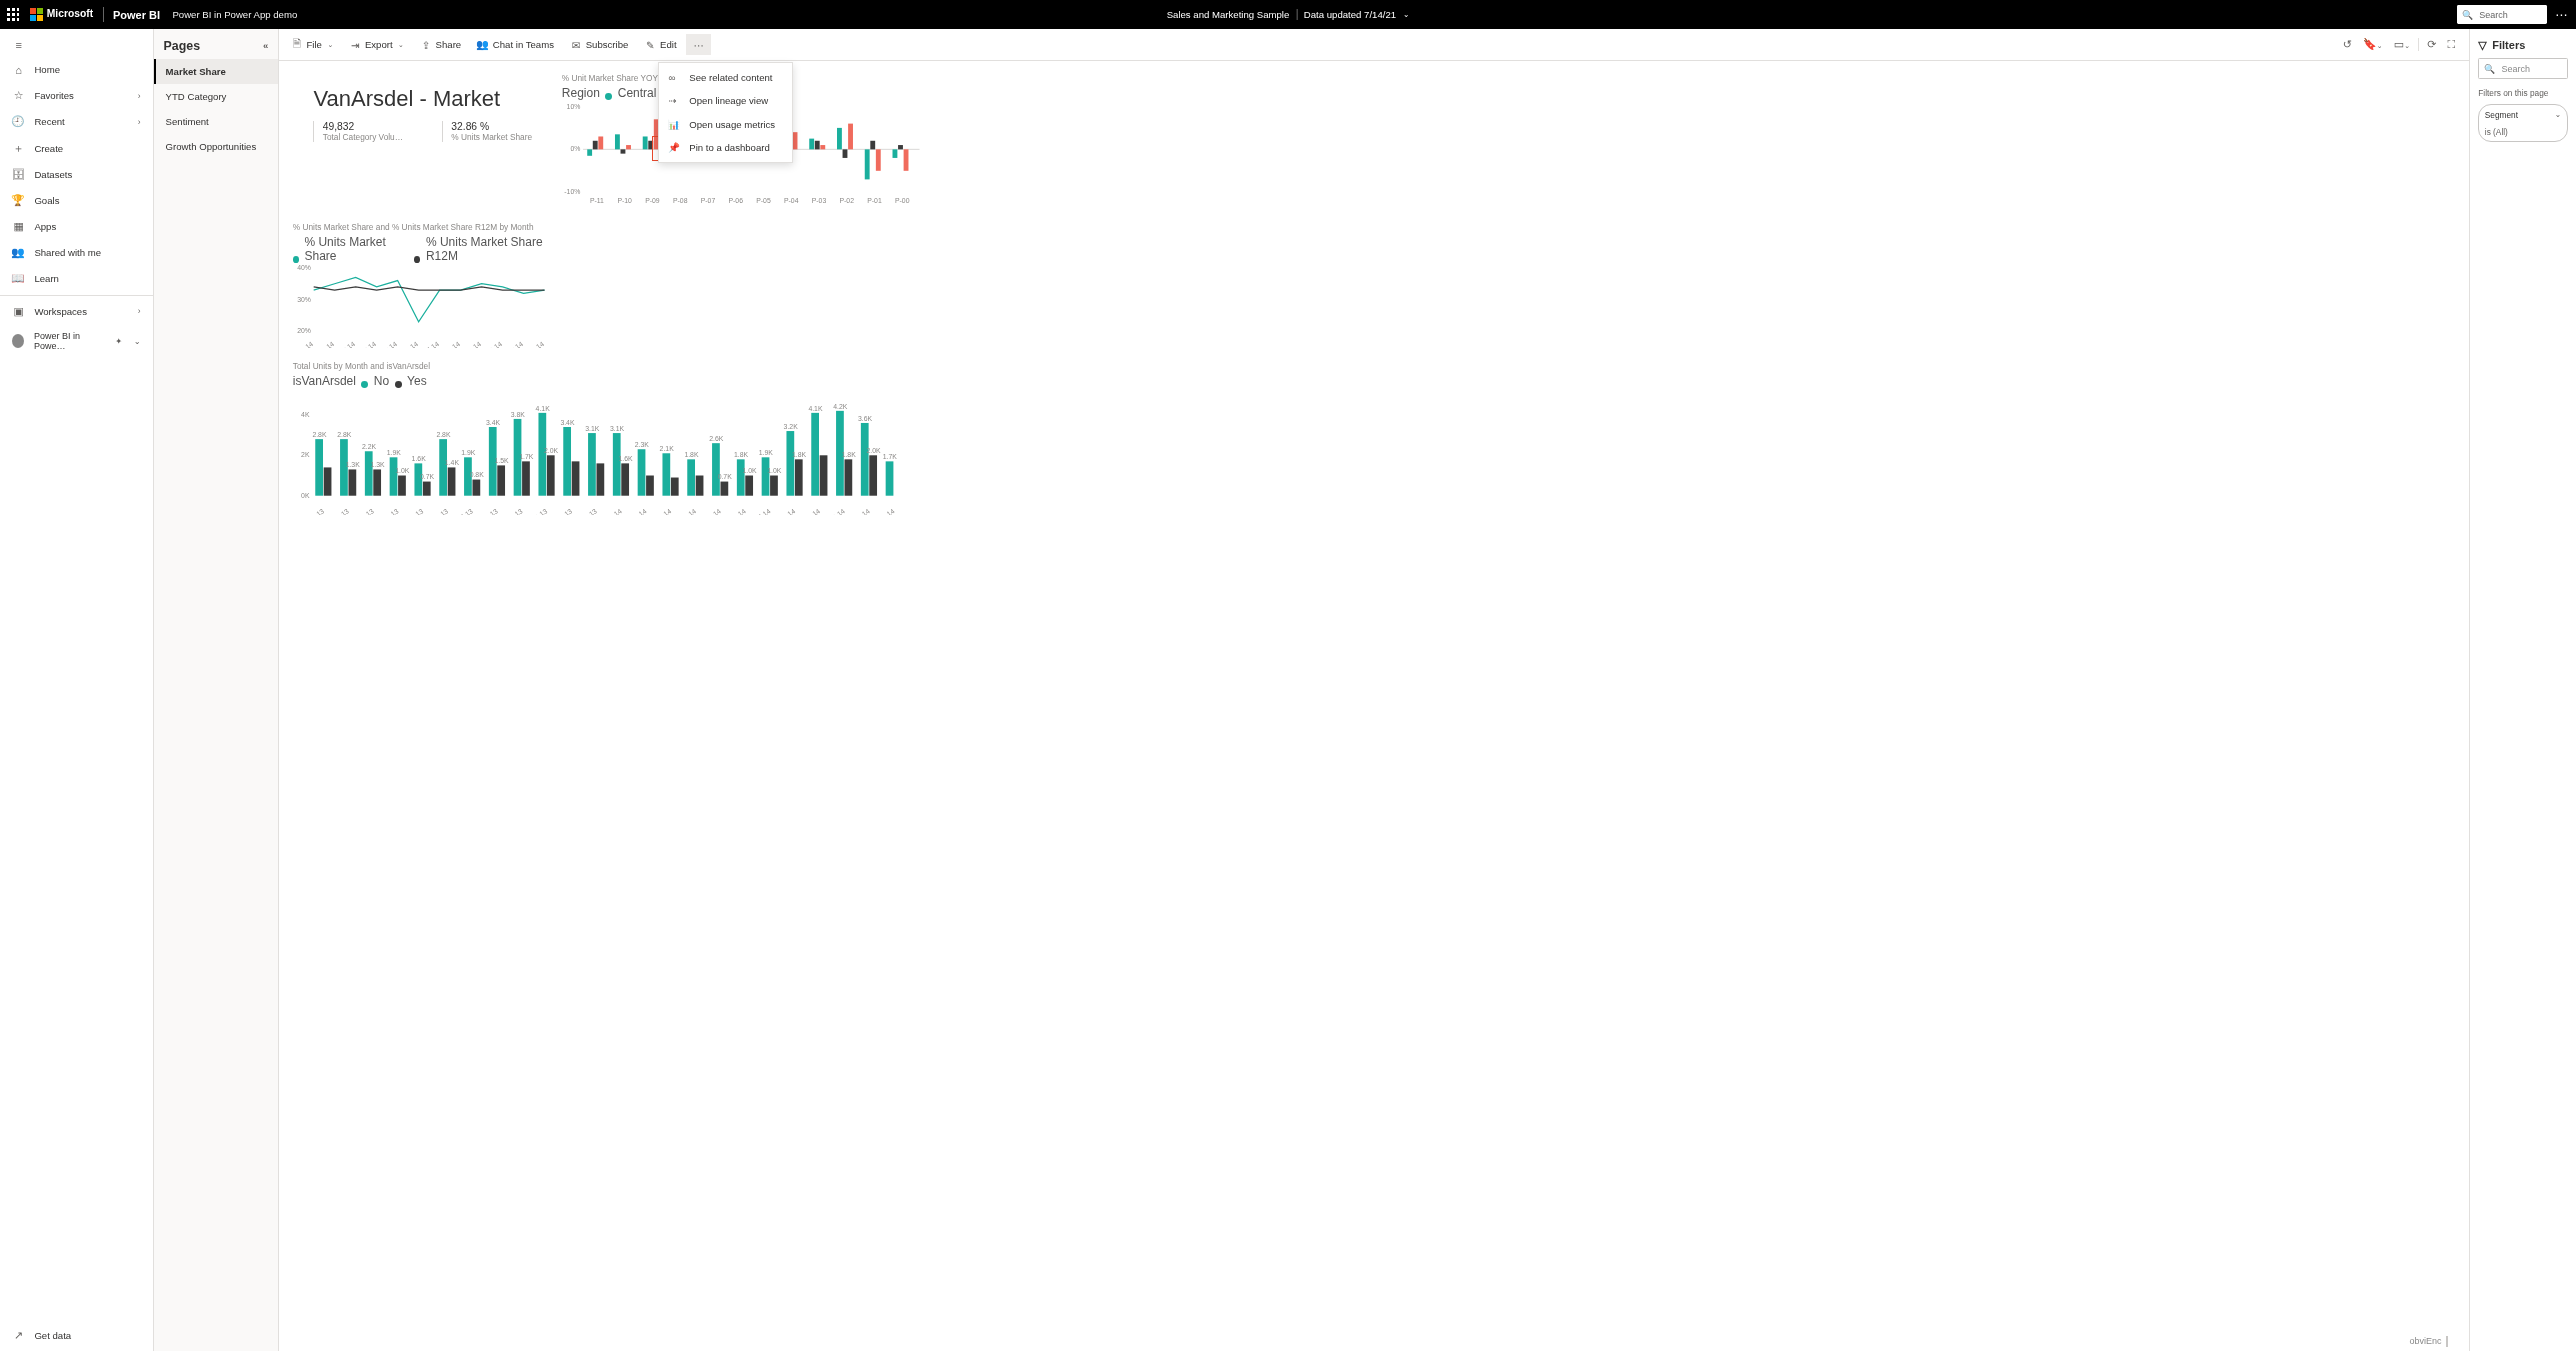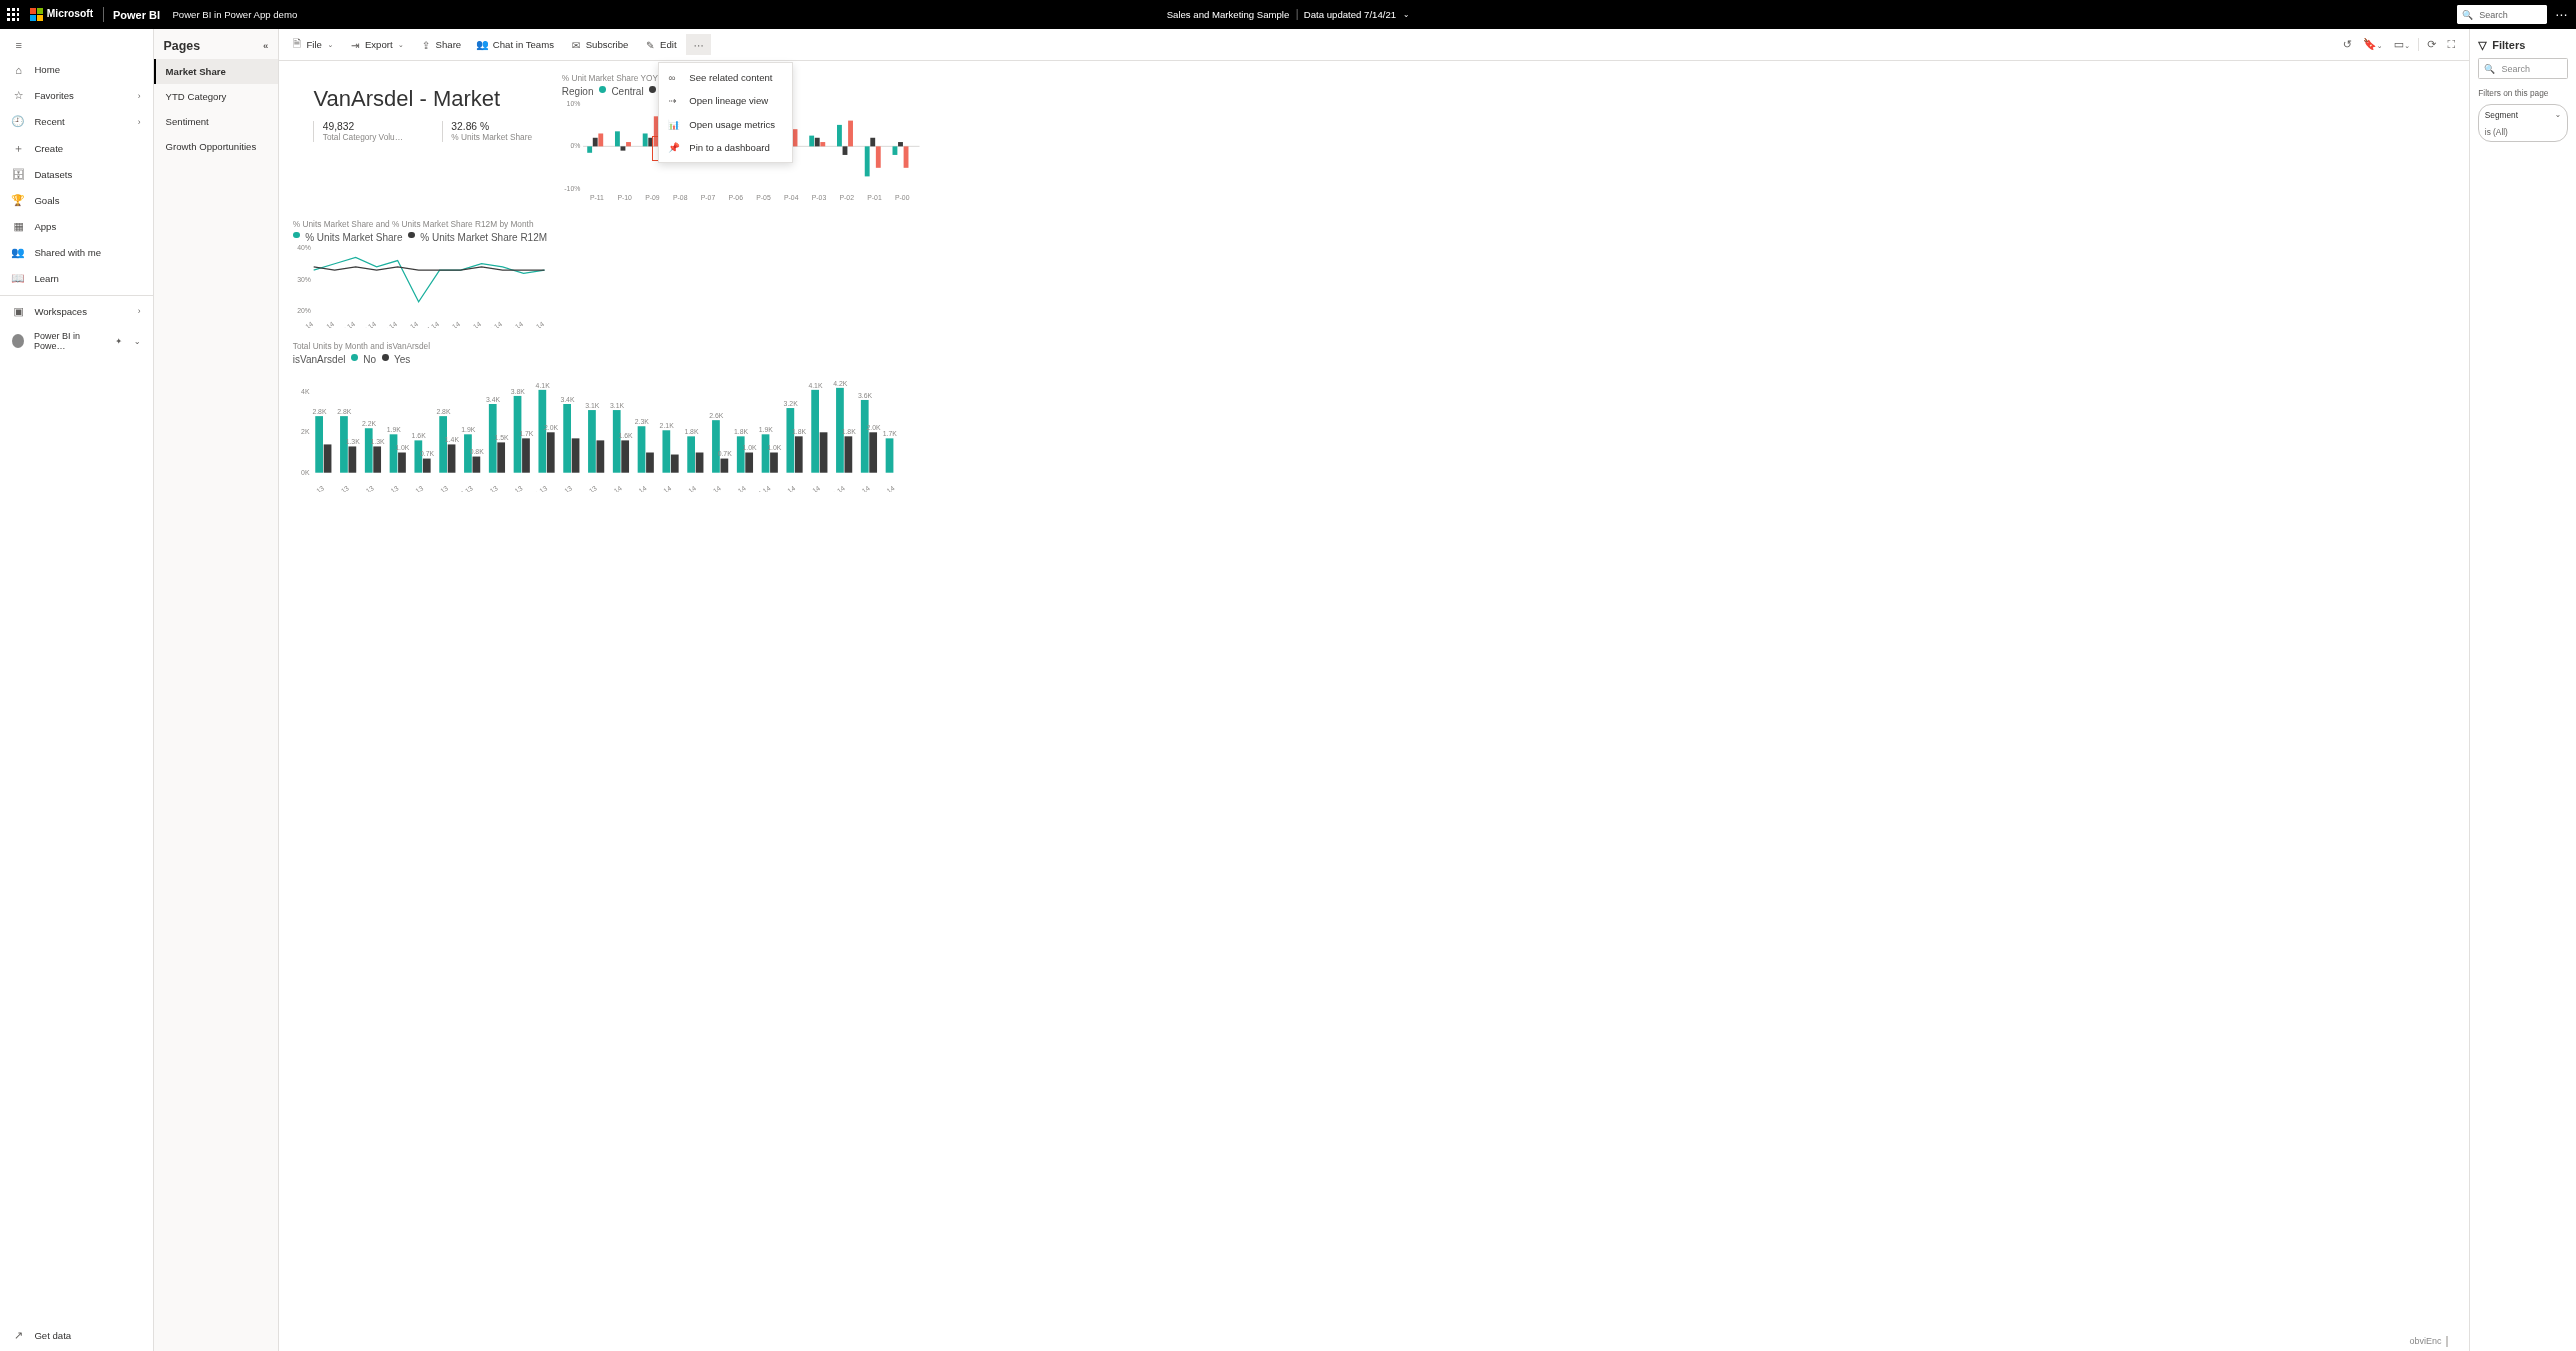--- a/index.html
+++ b/index.html
@@ -63,21 +63,21 @@
 
   
   .canvas{flex:1;background:#fff;padding:12.4px 13.8px 4.1px;display:flex;flex-direction:column;position:relative;min-height:0;}
   .title{font-size:22px;font-weight:400;color:#333;margin:12.4px 0 6.9px 20.7px;}
   .row{display:flex;}
   .kpibox{display:flex;gap:39px;margin-left:20.7px;margin-top:9.6px;}
   .kpi{border-left:1.4px solid #d8d6d4;padding-left:8.3px;}
   .kpi .n{font-size:10.3px;}
   .kpi .l{font-size:8.3px;color:#8a8886;}
   .charttitle{font-size:8.3px;color:#8a8886;margin-bottom:2.8px;}
-  .legend{font-size:10px;color:#555;display:flex;gap:5.5px;align-items:flex-start;margin-bottom:2.8px;}
+  .legend{font-size:12px;color:#555;display:flex;gap:5.5px;align-items:flex-end;margin-bottom:2.8px;}
   .dot{display:inline-block;width:6.9px;height:6.9px;border-radius:50%;}
   .axis-label{font-size:10px;fill:#8a8886;}
 
   
   .filters{width:107px;border-left:0.7px solid #e1dfdd;padding:9.6px 8.3px;font-size:9px;}
   .fhdr{font-size:11px;font-weight:600;display:flex;align-items:center;gap:5.5px;margin-bottom:6.9px;}
   .fsearch{display:flex;align-items:center;gap:5.5px;border:0.7px solid #c8c6c4;border-radius:1.4px;padding:4.1px 5.5px;margin-bottom:9.6px;font-size:9px;color:#888;}
   .fcardlbl{font-size:8.3px;color:#605e5c;margin-bottom:5.5px;}
   .fcard{border:0.7px solid #c8c6c4;border-radius:13px;padding:4.8px 5.5px;font-size:8.3px;display:flex;align-items:flex-start;}
   .fcard .cv{margin-left:auto;font-size:7.6px;color:#605e5c;}

